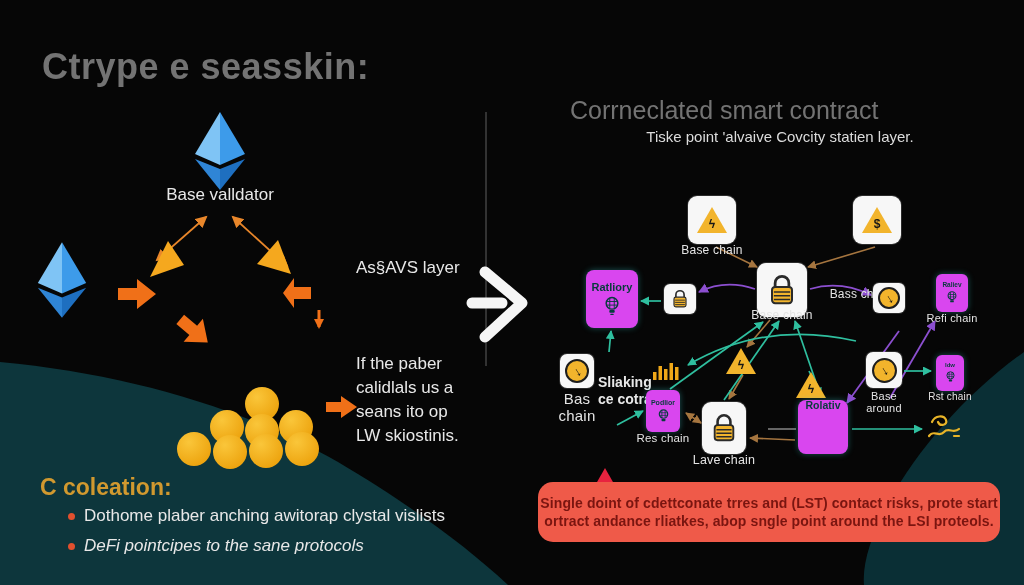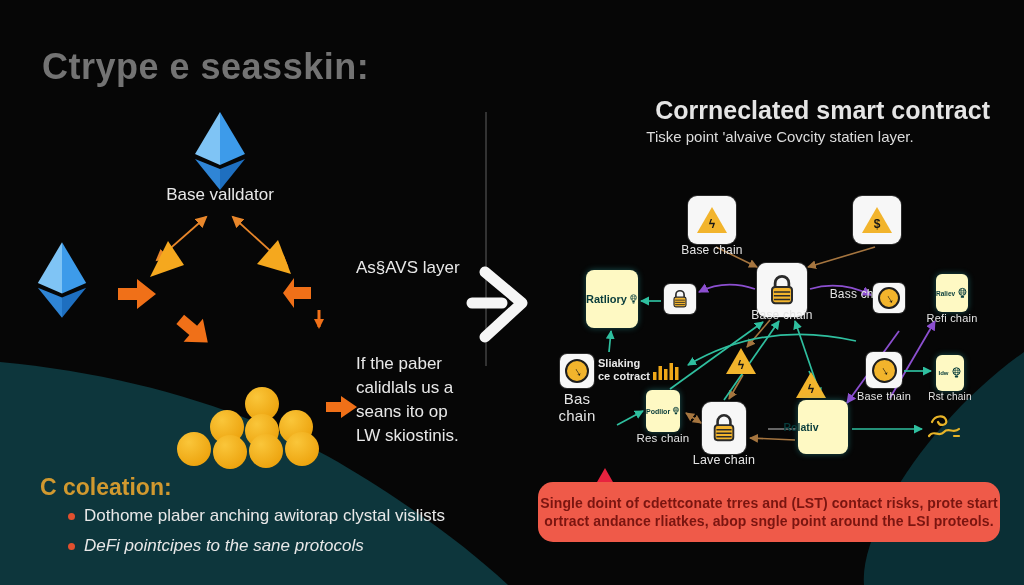--- a/index.html
+++ b/index.html
@@ -8,21 +8,21 @@
   svg.layer { position:absolute; left:0; top:0; pointer-events:none; }
 
   
   .abs { position:absolute; }
   .title-main { font-size:36px; font-weight:700; letter-spacing:.5px; color:#737373; }
   .lbl { color:#e8e8e8; }
   .node-label { position:absolute; text-align:center; color:#e4e4e4; font-size:12px; letter-spacing:.2px; }
 
   
   .wbox { position:absolute; background:#f7f7f7; border-radius:9px; display:flex; align-items:center; justify-content:center; box-shadow:0 0 0 1px rgba(255,255,255,.15); }
-  .tbox { position:absolute; background:#fef9c3; border-radius:8px; display:flex; flex-direction:row; align-items:center; justify-content:center; gap:2px; box-shadow:0 0 6px rgba(60,224,223,.35); }
+  .tbox { position:absolute; background:#d946ef; border-radius:8px; display:flex; flex-direction:column; align-items:center; justify-content:center; gap:2px; box-shadow:0 0 6px rgba(60,224,223,.35); }
   .tbox .tbox-text { color:#073b3b; font-weight:700; }
 
   
   .tri { position:relative; background:#f2b42c; clip-path:polygon(50% 0, 100% 100%, 0 100%); display:flex; align-items:flex-end; justify-content:center; }
   .tri span { font-weight:700; color:#161616; line-height:1; padding-bottom:3px; }
   .tri.red { background:#e8233f; }
   .tri.red span { color:#fff; }
 
   
   .circ { width:24px; height:24px; border-radius:50%; background:#f2b42c; border:2.5px solid #1d1d1d; display:flex; align-items:center; justify-content:center; }
@@ -153,21 +153,21 @@
     <div class="coin" style="left:249px; top:434px;"></div>
     <div class="coin" style="left:285px; top:432px;"></div>
   </div>
 
   <div class="abs" style="left:40px; top:474px; font-size:23px; font-weight:600; color:#d1992f;">C coleation:</div>
   <div class="bullet-dot" style="left:68px; top:513px;"></div>
   <div class="abs lbl" style="left:84px; top:506px; font-size:17px;">Dothome plaber  anching awitorap clystal vislists</div>
   <div class="bullet-dot" style="left:68px; top:543px;"></div>
   <div class="abs lbl" style="left:84px; top:536px; font-size:17px;font-style:italic;">DeFi pointcipes to the sane protocols</div>
 
-  <div class="abs" style="left:570px; top:96px; width:420px; text-align:right; font-size:25px; font-weight:700; color:#e5e5e5;">Corrneclated smart contract</div>
+  <div class="abs" style="left:570px; top:96px; width:420px; text-align:left; font-size:25px; font-weight:400; color:#737373;">Corrneclated smart contract</div>
   <div class="abs" style="left:570px; top:128px; width:420px; text-align:center; font-size:15px; color:#dcdcdc;">Tiske point 'alvaive Covcity statien layer.</div>
 
   <div class="wbox" style="left:688px; top:196px; width:48px; height:48px;">
     <div class="tri" style="width:30px; height:26px;">
         <span style="font-size:12px;">ϟ</span>
       </div>
   </div>
   <div class="node-label" style="left:666px; top:243px; width:92px;">Base chain</div>
 
   <div class="wbox" style="left:853px; top:196px; width:48px; height:48px;">
@@ -219,21 +219,21 @@
     </svg>
   </div>
   <div class="node-label" style="left:921px; top:312px; width:62px; font-size:11px;">Refi chain</div>
 
   <div class="wbox" style="left:560px; top:354px; width:34px; height:34px; border-radius:7px;">
     <div class="circ" style="width:24px; height:24px;">
         <span>↓</span>
       </div>
   </div>
   <div class="node-label" style="left:544px; top:390px; width:66px; font-size:15px;">Bas chain</div>
-  <div class="abs" style="left:598px; top:357px; font-size:11px; font-weight:600; color:#e8e8e8; line-height:1.2;">
+  <div class="abs" style="left:598px; top:374px; font-size:14px; font-weight:600; color:#e8e8e8; line-height:1.2;">
     <div>Sliaking</div>
     <div>ce cotract</div>
   </div>
 
   <svg class="abs" style="left:653px; top:360px;" width="28" height="20" viewBox="0 0 28 20">
     <rect x="0" y="12" width="3.5" height="8" fill="#f0a818"></rect>
     <rect x="5.5" y="6" width="3.5" height="14" fill="#f0a818"></rect>
     <rect x="11" y="9" width="3.5" height="11" fill="#f0a818"></rect>
     <rect x="16.5" y="3" width="3.5" height="17" fill="#f0a818"></rect>
     <rect x="22" y="7" width="3.5" height="13" fill="#f0a818"></rect>
@@ -276,21 +276,21 @@
       <path d="M6,14 L8,18 M14,14 L12,18" stroke="#063c3c" stroke-width="1"></path>
       <rect x="7.5" y="18" width="5" height="3.5" rx=".8" fill="#063c3c"></rect>
     </svg>
   </div>
 
   <div class="wbox" style="left:866px; top:352px; width:36px; height:36px; border-radius:7px;">
     <div class="circ" style="width:25px; height:25px;">
         <span>↓</span>
       </div>
   </div>
-  <div class="node-label" style="left:852px; top:390px; width:64px; font-size:11px;">Base thain</div>
+  <div class="node-label" style="left:852px; top:390px; width:64px; font-size:11px;">Base around</div>
 
   <div class="tbox" style="left:936px; top:355px; width:28px; height:36px; border-radius:6px;">
     <span class="tbox-text" style="font-size:6px;">Idw</span>
     <svg width="11" height="14" viewBox="0 0 20 24">
       <circle cx="10" cy="9" r="6.5" fill="none" stroke="#063c3c" stroke-width="1.8"></circle>
       <path d="M4.5,7 H15.5 M4.5,11 H15.5 M7.5,3.5 V14.5 M12.5,3.5 V14.5" stroke="#063c3c" stroke-width="1.2" fill="none"></path>
       <rect x="7" y="16.5" width="6" height="3.5" rx="1" fill="#063c3c"></rect>
     </svg>
   </div>
   <div class="node-label" style="left:924px; top:391px; width:52px; font-size:10px;">Rst chain</div>

